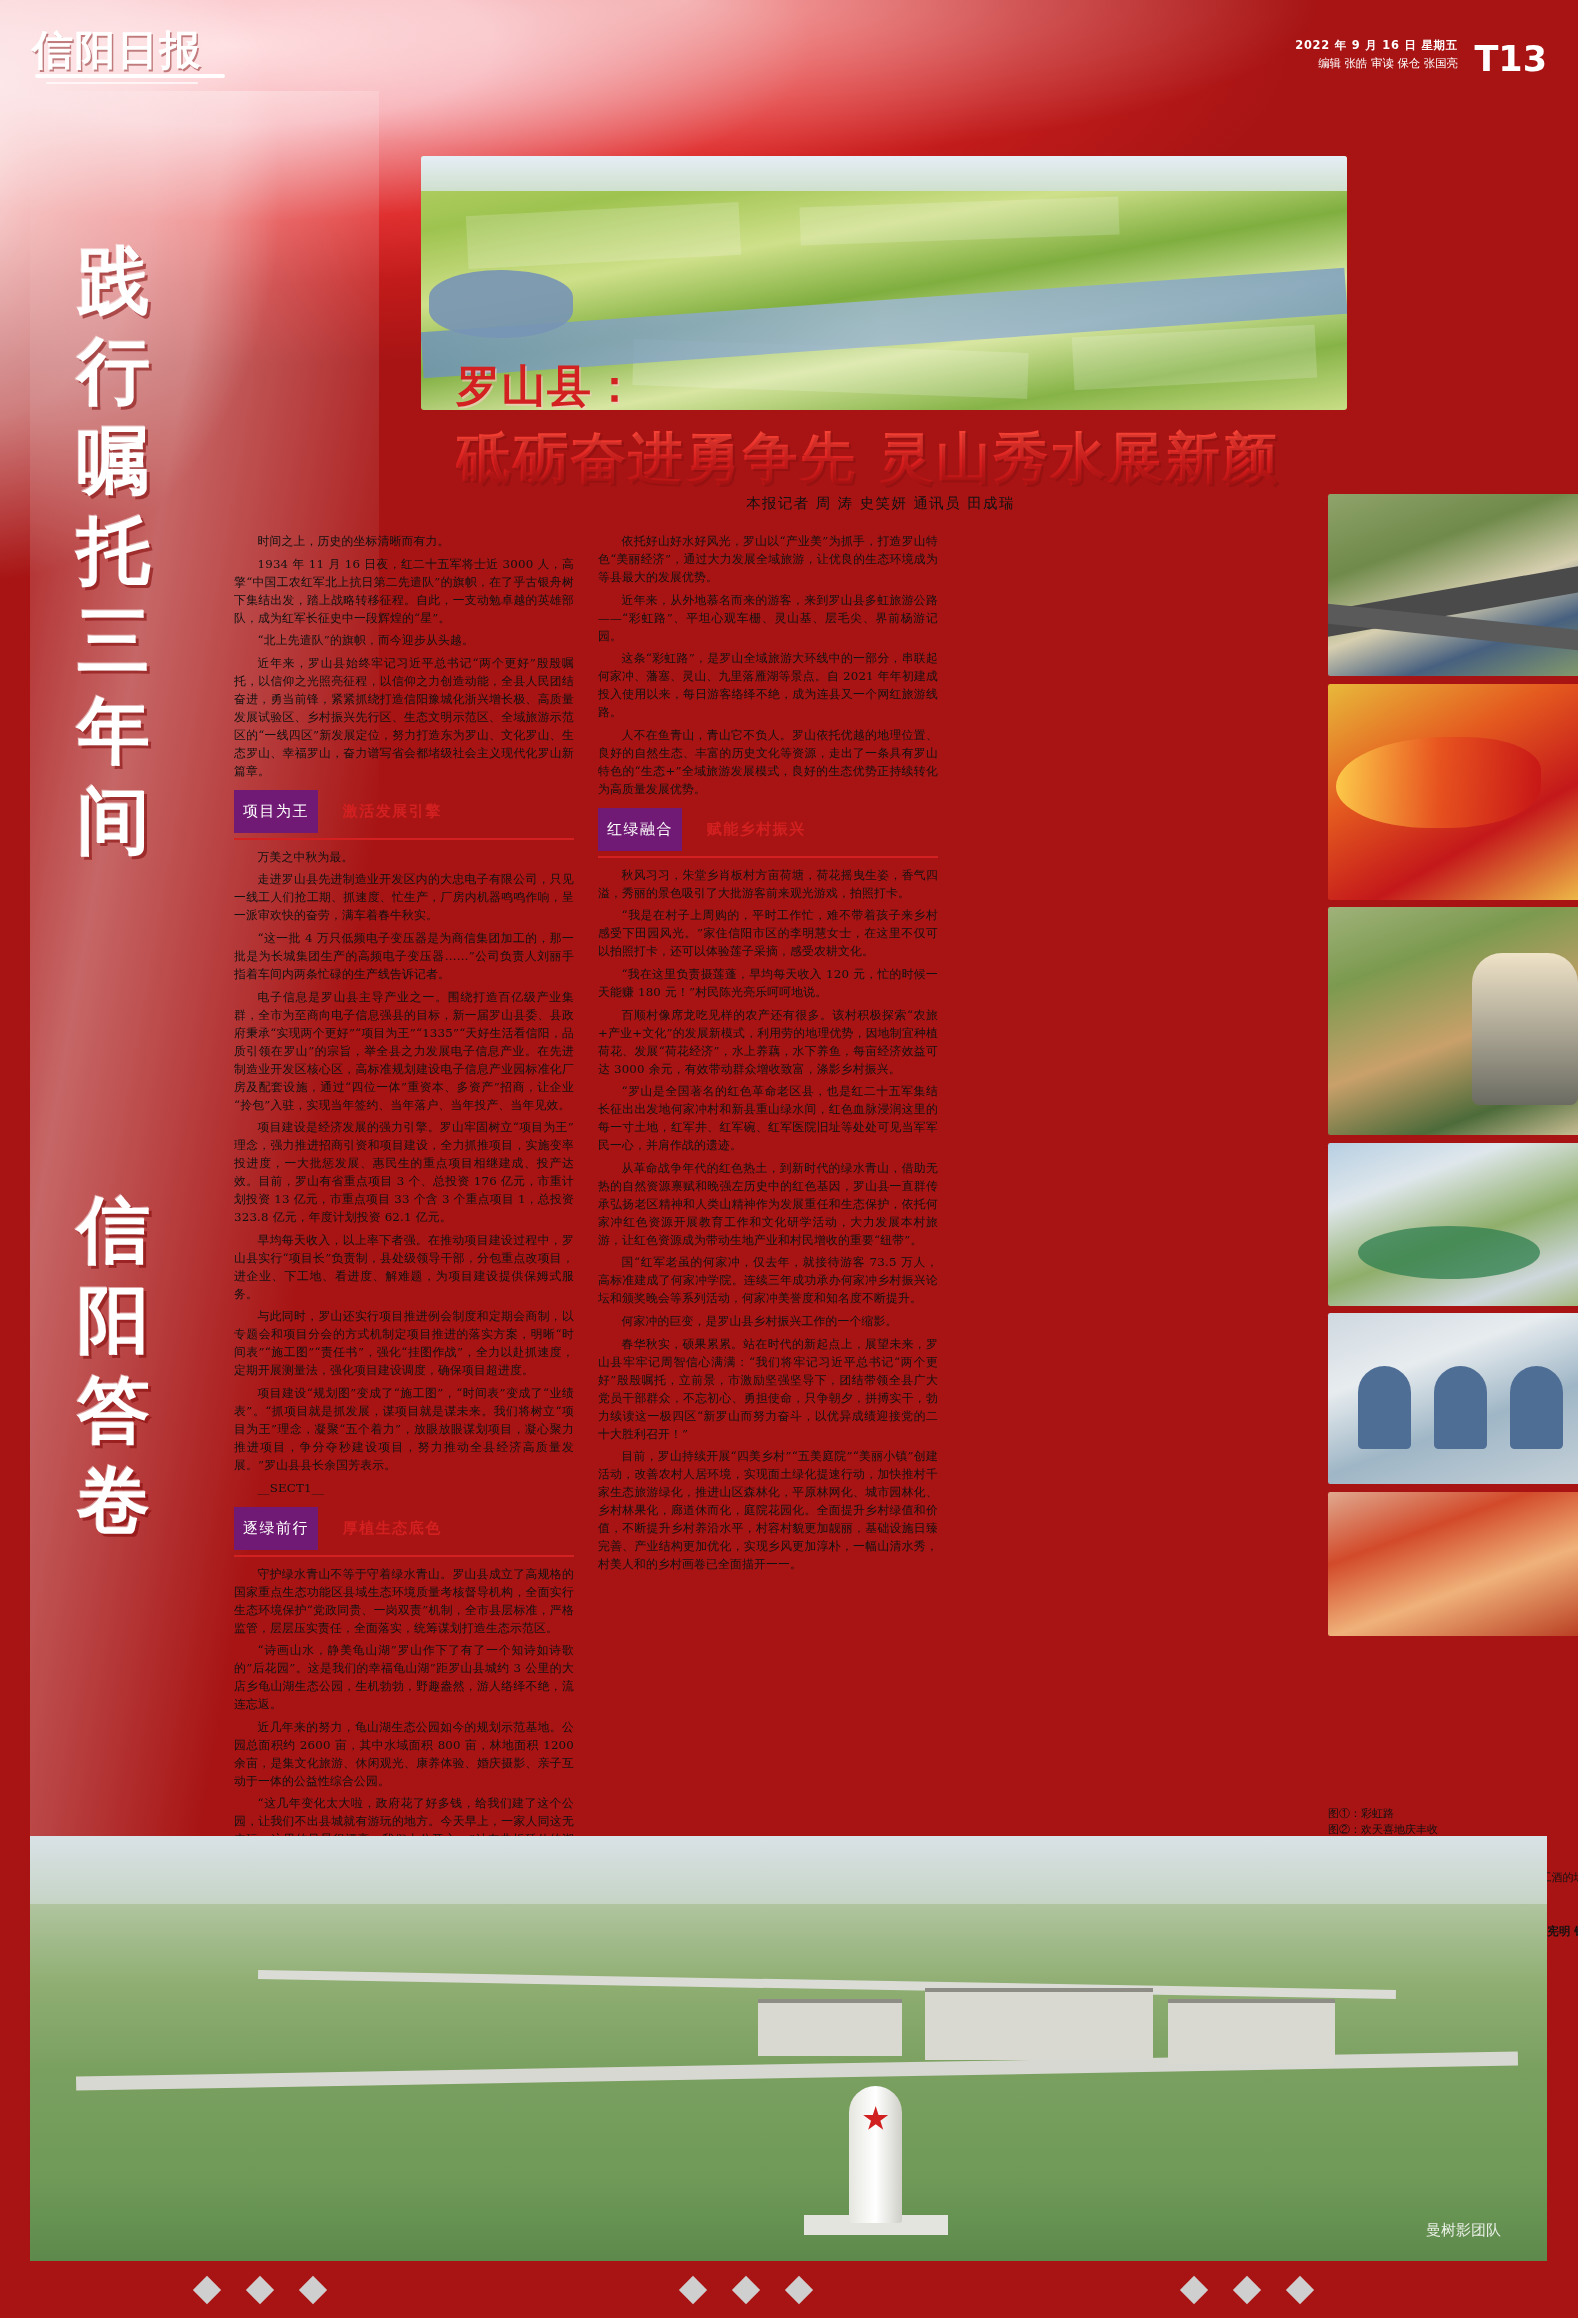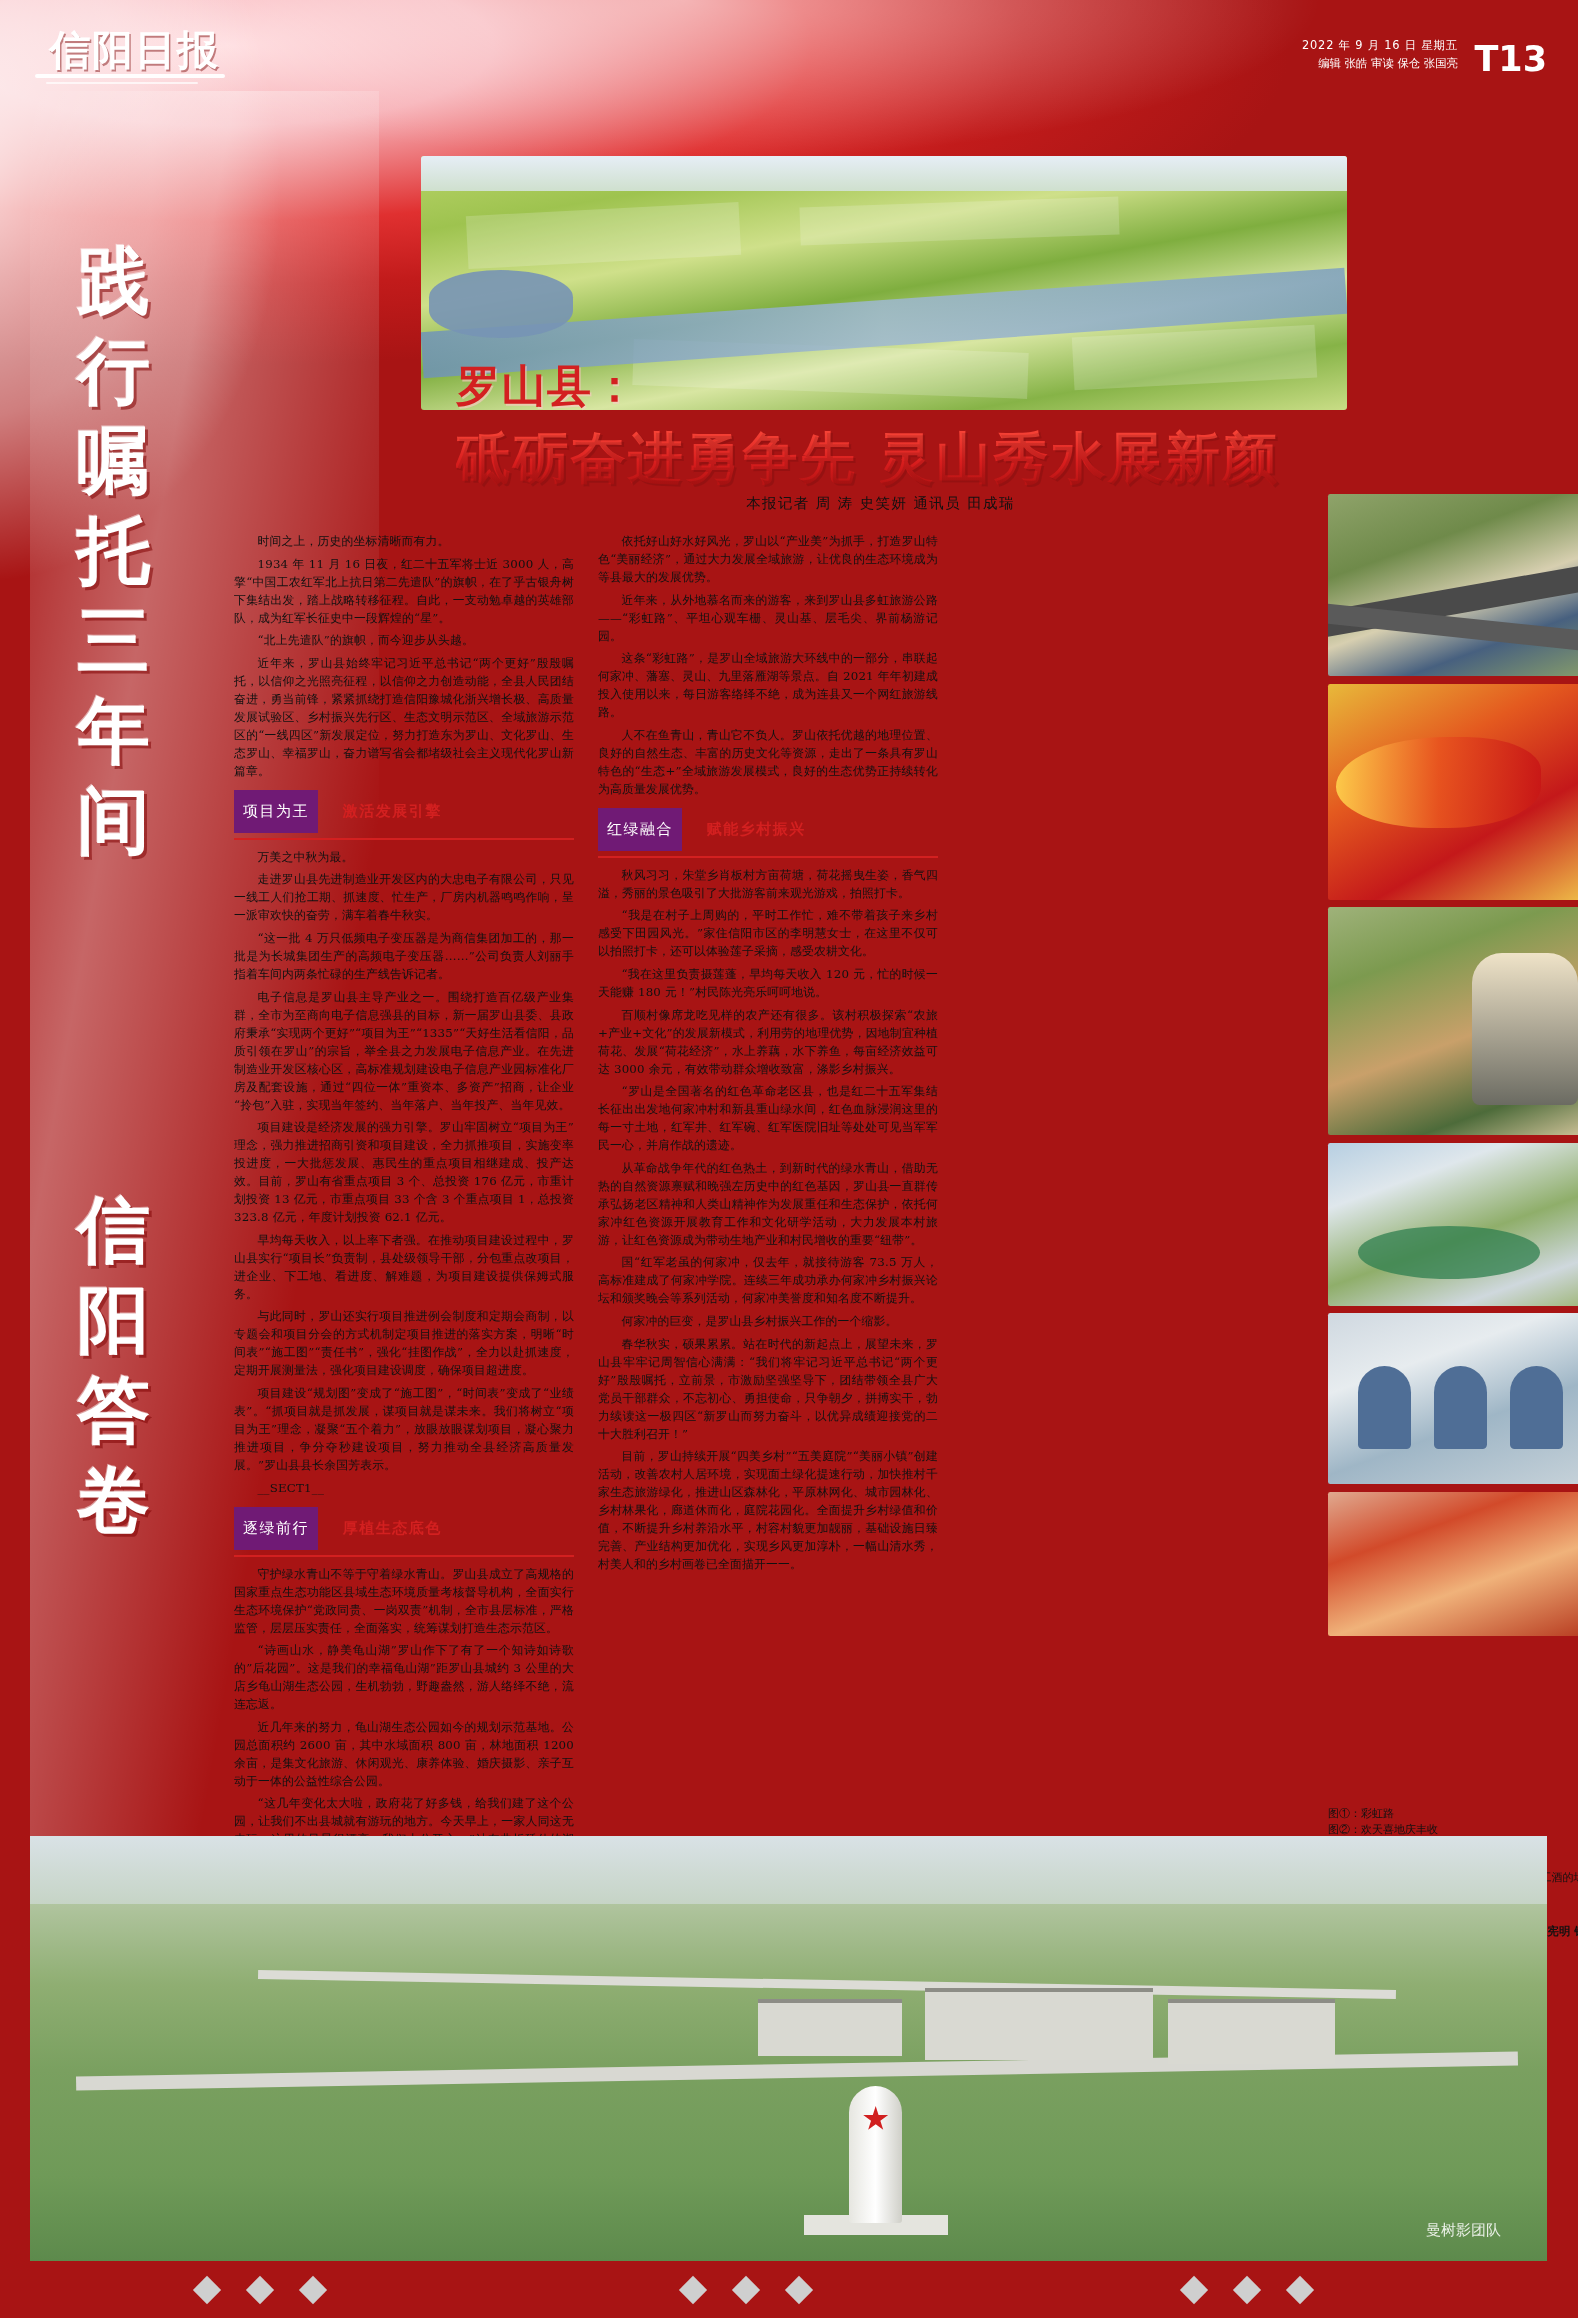--- a/index.html
+++ b/index.html
@@ -17,26 +17,26 @@
   .swoosh{position:absolute;left:-91px;top:-30px;width:683px;height:1062px;
     background:radial-gradient(ellipse 531px 683px at 91px 152px, rgba(255,255,255,.85) 0%, rgba(255,255,255,.45) 38%, rgba(255,255,255,0) 62%);
     transform:rotate(-8deg);pointer-events:none;}
   .swoosh2{position:absolute;left:30px;top:91px;width:349px;height:1897px;
     background:linear-gradient(100deg, rgba(255,255,255,.0) 0%, rgba(255,255,255,.35) 30%, rgba(255,255,255,0) 70%);
     pointer-events:none;}
 
   
   .masthead{position:absolute;left:32px;top:21px;width:205px;height:58px;}
   .masthead .mh-text{font-family:"DejaVu Serif","Liberation Serif",serif;font-weight:bold;color:#fff;
-    font-size:41px;letter-spacing:1.5px;line-height:58px;text-shadow:1.5px 1.5px 0 rgba(120,0,0,.45);text-align:center;}
+    font-size:41px;letter-spacing:1.5px;line-height:58px;text-shadow:1.5px 1.5px 0 rgba(120,0,0,.45);}
   .mh-underline{position:absolute;left:35px;top:74px;width:190px;height:3.8px;background:#fff;border-radius:2.3px;opacity:.95;}
   .mh-underline2{position:absolute;left:46px;top:82px;width:152px;height:2.3px;background:#fff;border-radius:2.3px;opacity:.7;}
 
   .head-meta{position:absolute;right:121px;top:36px;text-align:right;color:#fff;font-size:11.4px;line-height:18px;}
-  .head-meta .l1{letter-spacing:0.8px;}
+  .head-meta .l1{letter-spacing:0.8px;font-weight:bold;}
   .page-no{position:absolute;right:32px;top:39px;color:#fff;font-size:35px;font-weight:bold;
     font-family:"DejaVu Sans","Liberation Sans",sans-serif;}
 
   
   .vtitle{position:absolute;left:49px;top:235px;width:144px;}
   .vtitle .ch{display:block;width:129px;height:90px;line-height:90px;text-align:center;
     font-family:"DejaVu Serif","Liberation Serif",serif;font-weight:bold;font-size:73px;color:#fff;
     text-shadow:3px 3px 0 rgba(130,6,6,.55), -0.8px -0.8px 0 rgba(255,255,255,.5);}
   .vtitle.second{top:1184px;}
 

